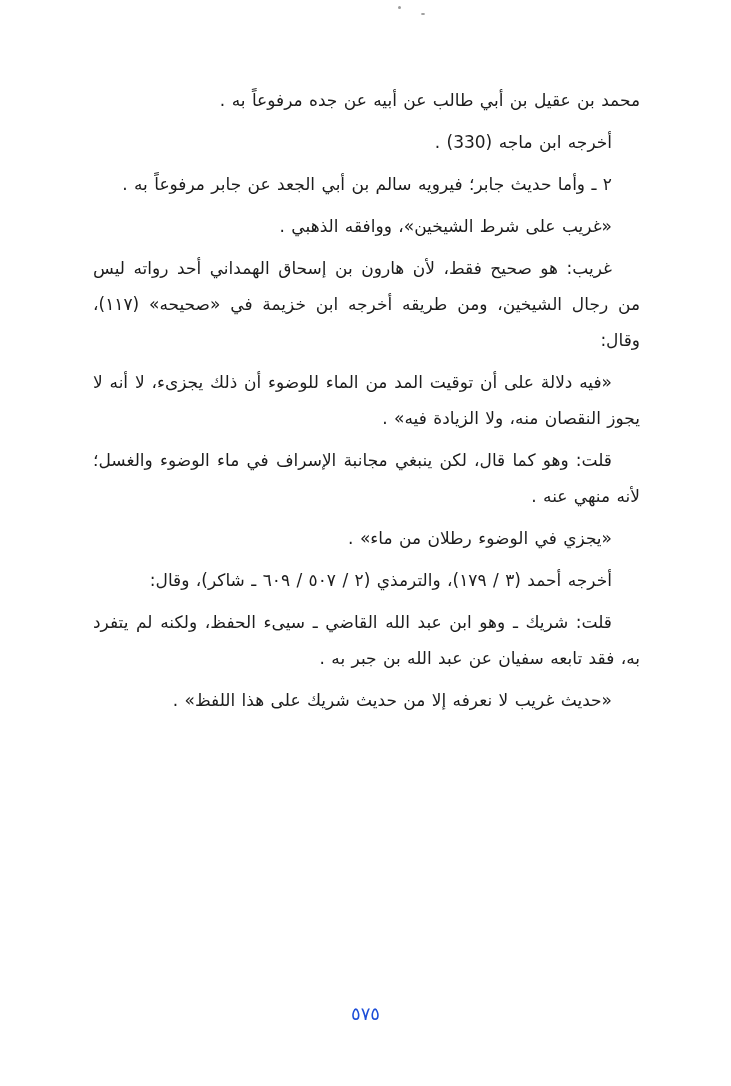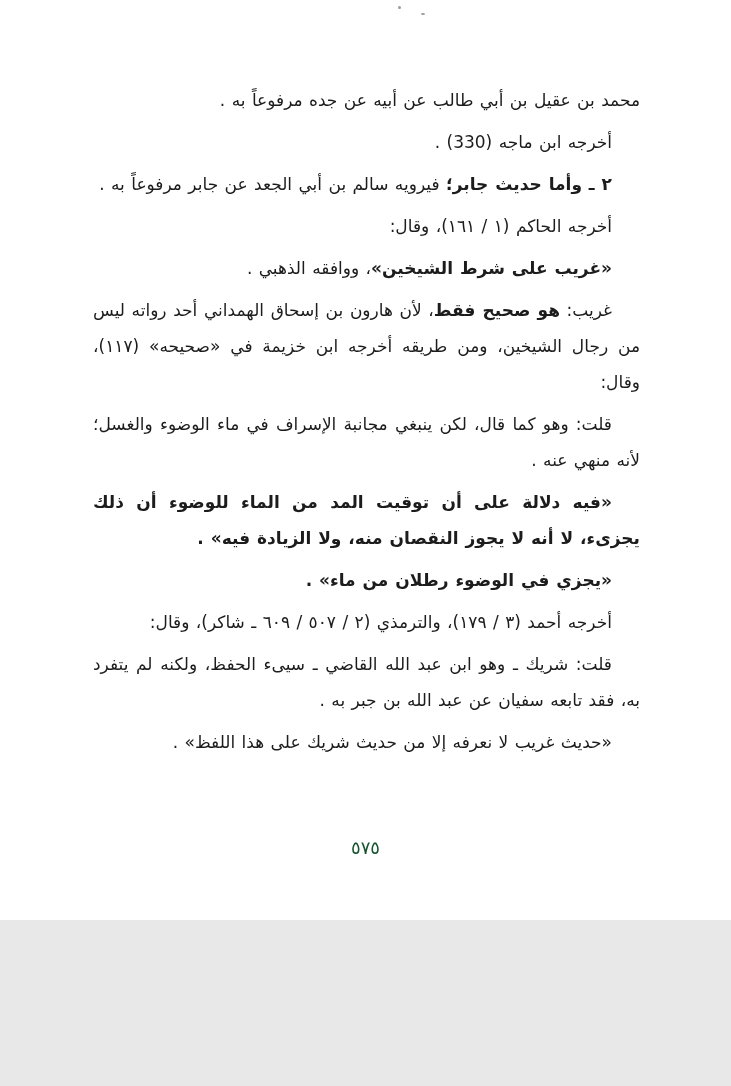--- a/index.html
+++ b/index.html
@@ -3,21 +3,21 @@
 <meta charset="utf-8">
 <style>
   * { margin: 0; padding: 0; box-sizing: border-box; }
   html, body { background: #e8e8e8; }
   body {
     width: 731px; height: 1086px;
     font-family: "DejaVu Sans", sans-serif;
   }
   .page {
     position: relative;
-    width: 731px; height: 920px;
+    width: 731px; height: 1086px;
     background: #ffffff;
     color: #1c1c1c;
     overflow: hidden;
   }
   .scan-speck {
     position: absolute;
     background: #9a9a9a;
     border-radius: 50%;
   }
   .speck-1 { top: 6px;  left: 398px; width: 3px; height: 3px; }
@@ -28,59 +28,58 @@
     right: 91px;
     width: 547px;
     direction: rtl;
     text-align: justify;
     font-size: 17px;
     line-height: 36px;
     word-spacing: 1px;
   }
   .para { margin-bottom: 6px; }
   .para.indent { text-indent: 28px; }
-  .seg-bold { font-weight: 700; }
+  .seg-bold { font-weight: 400; }
   .page-number {
     position: absolute;
     bottom: 62px;
     left: 0;
     width: 100%;
     text-align: center;
     direction: rtl;
     font-size: 18px;
     letter-spacing: 1px;
-    color: #14532d;
+    color: #1d4ed8;
   }
 </style>
 </head>
 <body>
 
 <div class="page">
 
   <span class="scan-speck speck-1"></span>
   <span class="scan-speck speck-2"></span>
 
   <div class="text-block">
 
     <p class="para"><span>محمد بن عقيل بن أبي طالب عن أبيه عن جده مرفوعاً به .</span></p>
 
     <p class="para indent"><span>أخرجه ابن ماجه (330) .</span></p>
 
 
     <p class="para indent"><span class="seg-bold">٢ ـ وأما حديث جابر؛</span><span> فيرويه سالم بن أبي الجعد عن جابر مرفوعاً به .</span></p>
 
-    <p class="para indent"><span>أخرجه الحاكم (١ / ١٦١)، وقال:</span></p>
 
     <p class="para indent"><span class="seg-bold">«غريب على شرط الشيخين»</span><span>، ووافقه الذهبي .</span></p>
 
     <p class="para indent"><span>غريب: </span><span class="seg-bold">هو صحيح فقط</span><span>، لأن هارون بن إسحاق الهمداني أحد رواته ليس من رجال الشيخين، ومن طريقه أخرجه ابن خزيمة في «صحيحه» (١١٧)، وقال:</span></p>
 
+    <p class="para indent"><span class="seg-bold">«فيه دلالة على أن توقيت المد من الماء للوضوء أن ذلك يجزىء، لا أنه لا يجوز النقصان منه، ولا الزيادة فيه» .</span></p>
+
     <p class="para indent"><span>قلت: وهو كما قال، لكن ينبغي مجانبة الإسراف في ماء الوضوء والغسل؛ لأنه منهي عنه .</span></p>
-
-    <p class="para indent"><span class="seg-bold">«فيه دلالة على أن توقيت المد من الماء للوضوء أن ذلك يجزىء، لا أنه لا يجوز النقصان منه، ولا الزيادة فيه» .</span></p>
 
 
     <p class="para indent"><span class="seg-bold">«يجزي في الوضوء رطلان من ماء» .</span></p>
 
     <p class="para indent"><span>أخرجه أحمد (٣ / ١٧٩)، والترمذي (٢ / ٥٠٧ / ٦٠٩ ـ شاكر)، وقال:</span></p>
 
     <p class="para indent"><span>قلت: شريك ـ وهو ابن عبد الله القاضي ـ سيىء الحفظ، ولكنه لم يتفرد به، فقد تابعه سفيان عن عبد الله بن جبر به .</span></p>
 
     <p class="para indent"><span>«حديث غريب لا نعرفه إلا من حديث شريك على هذا اللفظ» .</span></p>
 

